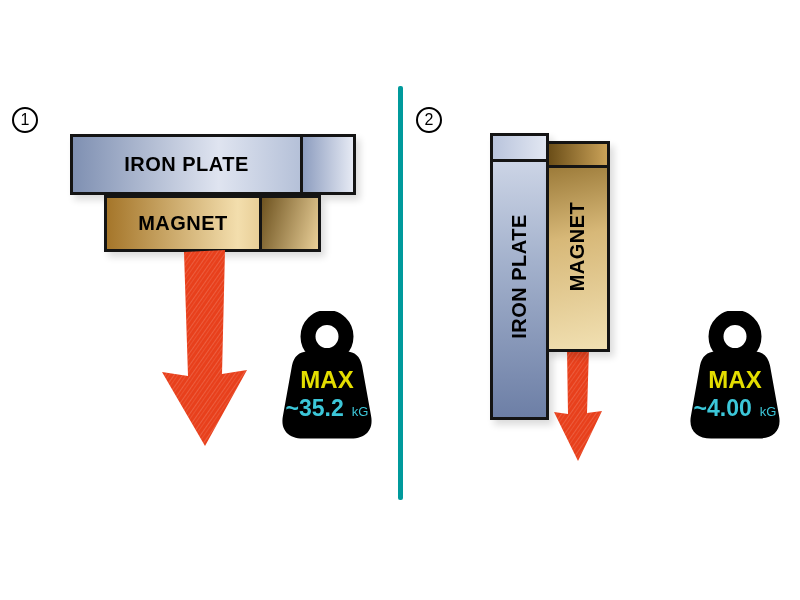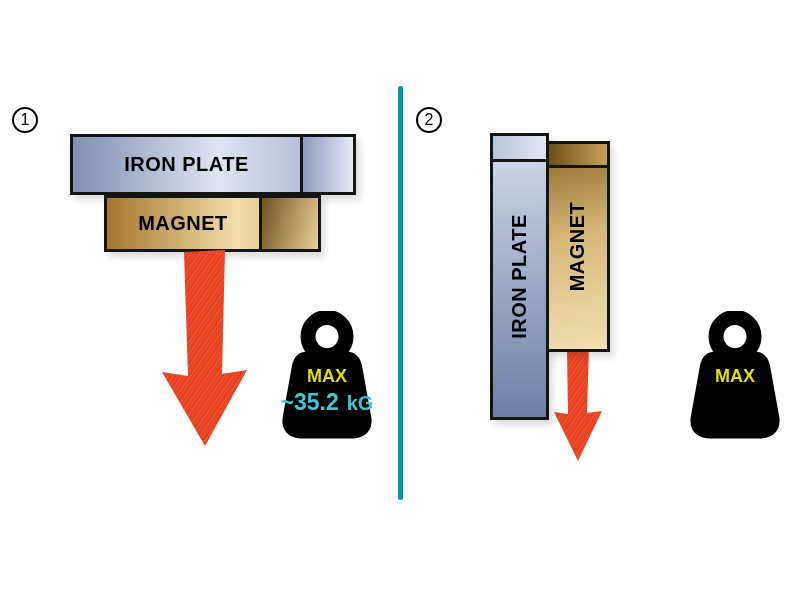--- a/index.html
+++ b/index.html
@@ -57,23 +57,23 @@
   
   .divider { position:absolute; left:398px; top:86px; width:5px; height:414px; border-radius:2px; }
 
   
   .weight { position:absolute; width:118px; height:131px; }
   .weight-1 { left:268px; top:311px; }
   .weight-2 { left:676px; top:311px; }
   .weight svg { position:absolute; inset:0; width:100%; height:100%; }
   .weight-text { position:absolute; inset:0; display:flex; flex-direction:column;
     align-items:center; padding-top:56px; z-index:2; }
-  .w-max { font-size:18px; font-weight:bold; line-height:1.1; }
+  .w-max { font-size:24px; font-weight:bold; line-height:1.1; }
   .w-val { font-size:23px; font-weight:bold; margin-top:3px; line-height:1.05; }
-  .w-unit { font-size:20px; font-weight:bold; margin-left:8px; }
+  .w-unit { font-size:13px; font-weight:normal; margin-left:8px; }
 </style>
 </head>
 <body>
 
 <svg width="0" height="0" style="position:absolute" aria-hidden="true">
   <defs>
     <pattern id="crayon" width="7" height="7" patternUnits="userSpaceOnUse" patternTransform="rotate(35)">
       <line x1="0" y1="0" x2="0" y2="7" stroke="#ffffff" stroke-width="2" opacity="0.16"></line>
       <line x1="3.5" y1="0" x2="3.5" y2="7" stroke="#ffffff" stroke-width="1" opacity="0.10"></line>
     </pattern>
@@ -135,16 +135,19 @@
     <span class="block-label v-label">MAGNET</span>
   </div>
 
   <div class="weight weight-2">
     <svg viewBox="0 0 118 130">
       <circle cx="59" cy="25" r="19" fill="none" stroke-width="15" style="stroke: rgb(0, 0, 0);"></circle>
       <path d="M 40,40 L 78,40 C 87,40 92,45 94,54 L 103,104 C 106,119 97,127 83,127 L 35,127 C 21,127 12,119 15,104 L 24,54 C 26,45 31,40 40,40 Z" style="fill: rgb(0, 0, 0);"></path>
     </svg>
     <div class="weight-text">
       <div class="w-max" style="color: rgb(228, 222, 0);">MAX</div>
+      <div class="w-val" style="color: rgb(60, 199, 217);">
+        <span>~4.00</span><span class="w-unit">kG</span>
+      </div>
     </div>
   </div>
 
 </div>
 
 </body></html>

